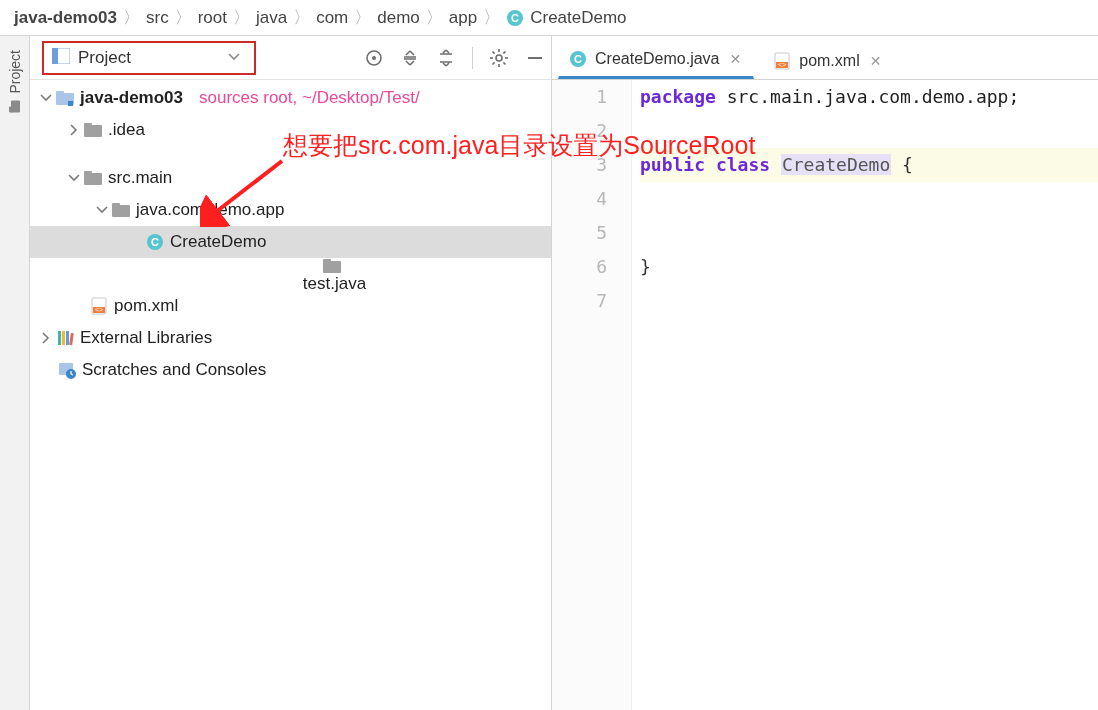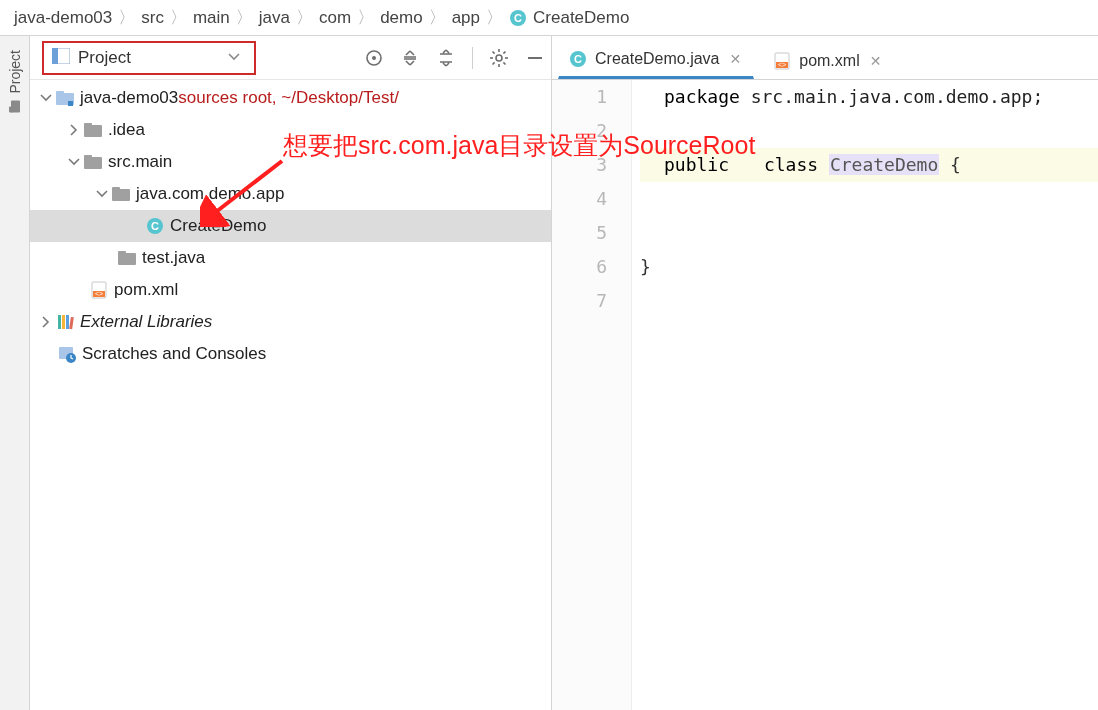--- a/index.html
+++ b/index.html
@@ -47,22 +47,22 @@
   .panel-tools { display: flex; align-items: center; gap: 16px; }
   .panel-tools .tool { display: inline-flex; cursor: pointer; color: #6e6e6e; }
   .panel-tools .divider { width: 1px; height: 22px; background: #d0d0d0; }
 
   
   .tree { flex: 1; overflow: auto; padding-top: 2px; font-size: 17px; color: #222; }
   .tree-row { display: flex; align-items: center; height: 32px; white-space: nowrap; cursor: pointer; }
   .tree-row.selected { background: #dcdcdc; }
   .tree-row .caret { width: 16px; display: inline-flex; justify-content: center; margin-right: 2px; }
   .tree-row .node-icon { display: inline-flex; margin-right: 6px; }
-  .muted { color: #b91c1c; margin-left: 0; }
-  .bold { font-weight: 400; }
+  .muted { color: #ec4899; margin-left: 16px; }
+  .bold { font-weight: 700; }
 
   
   .annotation-text {
     position: absolute; left: 253px; top: 93px;
     color: #ff1f1f; font-size: 25px; font-weight: 400; pointer-events: none; white-space: nowrap;
   }
   .annotation-arrow { position: absolute; left: 170px; top: 121px; pointer-events: none; }
 
   
   .editor-side { flex: 1; display: flex; flex-direction: column; min-width: 0; }
@@ -74,41 +74,41 @@
   .tab.active { border-bottom: 3px solid #3b86c6; }
   .tab .close { color: #999; font-size: 14px; padding: 0 2px; cursor: pointer; }
   .tab .tab-icon { display: inline-flex; }
 
   .editor-body { flex: 1; display: flex; font-family: Menlo, Consolas, monospace; font-size: 18px; line-height: 34px; }
   .gutter { width: 80px; background: #fbfbfb; border-right: 1px solid #eee; color: #b8b8b8; text-align: right; padding-right: 24px; user-select: none; }
   .gutter div { height: 34px; }
   .code { flex: 1; padding-left: 8px; }
   .code-line { height: 34px; white-space: pre; }
   .code-line.hl { background: #fbfbe6; }
-  .kw { color: #000000; font-weight: 400; margin-left: 24px; }
+  .kw { color: #6d28d9; font-weight: 700; }
   .pkg { color: #222; }
   .cls { color: #555; background: #e6e1f7; padding: 0 1px; }
 
   
   .folder-svg { fill: #a0a0a0; }
 </style>
 </head>
 <body>
 
 <div class="breadcrumb">
   <span class="crumb bold">
       <span>java-demo03</span>
     </span>
   <span class="sep">〉</span>
   <span class="crumb">
       <span>src</span>
     </span>
   <span class="sep">〉</span>
   <span class="crumb">
-      <span>main</span>
+      <span>root</span>
     </span>
   <span class="sep">〉</span>
   <span class="crumb">
       <span>java</span>
     </span>
   <span class="sep">〉</span>
   <span class="crumb">
       <span>com</span>
     </span>
   <span class="sep">〉</span>
@@ -224,21 +224,21 @@
             </svg>
           </span>
         <span class="node-icon">
             <svg width="18" height="16">
               <rect class="folder-svg" x="0" y="3" width="18" height="12" rx="1"></rect>
               <rect class="folder-svg" x="0" y="1" width="8" height="5" rx="1"></rect>
             </svg>
           </span>
         <span>.idea</span>
       </div>
-      <div class="tree-row" style="padding-left:36px;">
+      <div class="tree-row" style="padding-left:36px;margin-top:16px;">
         <span class="caret">
             <svg width="12" height="12">
               <path d="M1 3 L6 8 L11 3" fill="none" stroke="#7a7a7a" stroke-width="1.6"></path>
             </svg>
           </span>
         <span class="node-icon">
             <svg width="18" height="16">
               <rect class="folder-svg" x="0" y="3" width="18" height="12" rx="1"></rect>
               <rect class="folder-svg" x="0" y="1" width="8" height="5" rx="1"></rect>
             </svg>
@@ -261,40 +261,40 @@
       </div>
       <div class="tree-row selected" style="padding-left:116px;">
         <span class="node-icon">
             <svg width="18" height="18">
               <circle cx="9" cy="9" r="8" fill="#56c5d0"></circle>
               <text x="9" y="13" text-anchor="middle" font-size="11" font-weight="700" fill="#fff">C</text>
             </svg>
           </span>
         <span>CreateDemo</span>
       </div>
-      <div class="tree-row" style="padding-left:88px;">
+      <div class="tree-row" style="padding-left:88px;flex-direction:column;">
         <span class="node-icon">
             <svg width="18" height="16">
               <rect class="folder-svg" x="0" y="3" width="18" height="12" rx="1"></rect>
               <rect class="folder-svg" x="0" y="1" width="8" height="5" rx="1"></rect>
             </svg>
           </span>
         <span>test.java</span>
       </div>
       <div class="tree-row" style="padding-left:60px;">
         <span class="node-icon">
             <svg width="18" height="18">
               <rect x="2" y="1" width="14" height="16" rx="1" fill="#fff" stroke="#c8c8c8"></rect>
               <rect x="3" y="10" width="12" height="6" fill="#f47d3a"></rect>
               <text x="9" y="15" text-anchor="middle" font-size="7" fill="#fff">&lt;&gt;</text>
             </svg>
           </span>
         <span>pom.xml</span>
       </div>
-      <div class="tree-row" style="padding-left:8px;font-style:italic;">
+      <div class="tree-row" style="padding-left:8px;">
         <span class="caret">
             <svg width="12" height="12">
               <path d="M3 1 L8 6 L3 11" fill="none" stroke="#7a7a7a" stroke-width="1.6"></path>
             </svg>
           </span>
         <span class="node-icon">
             <svg width="18" height="18">
               <rect x="2" y="2" width="3" height="14" fill="#43b5a0"></rect>
               <rect x="6" y="2" width="3" height="14" fill="#f4b53a"></rect>
               <rect x="10" y="2" width="3" height="14" fill="#5aa0e0"></rect>

